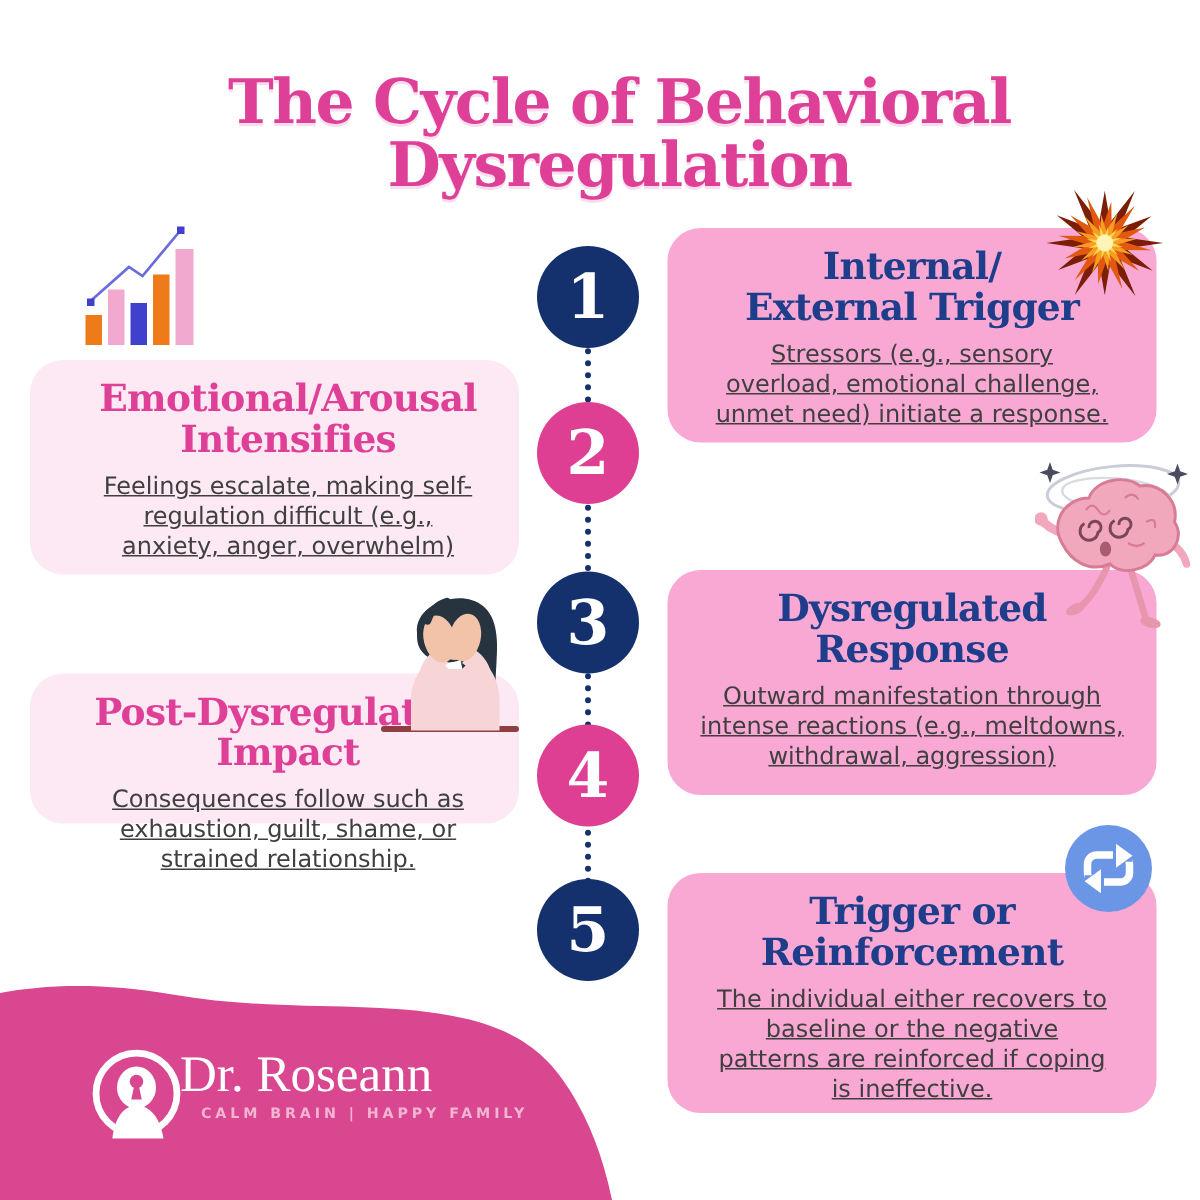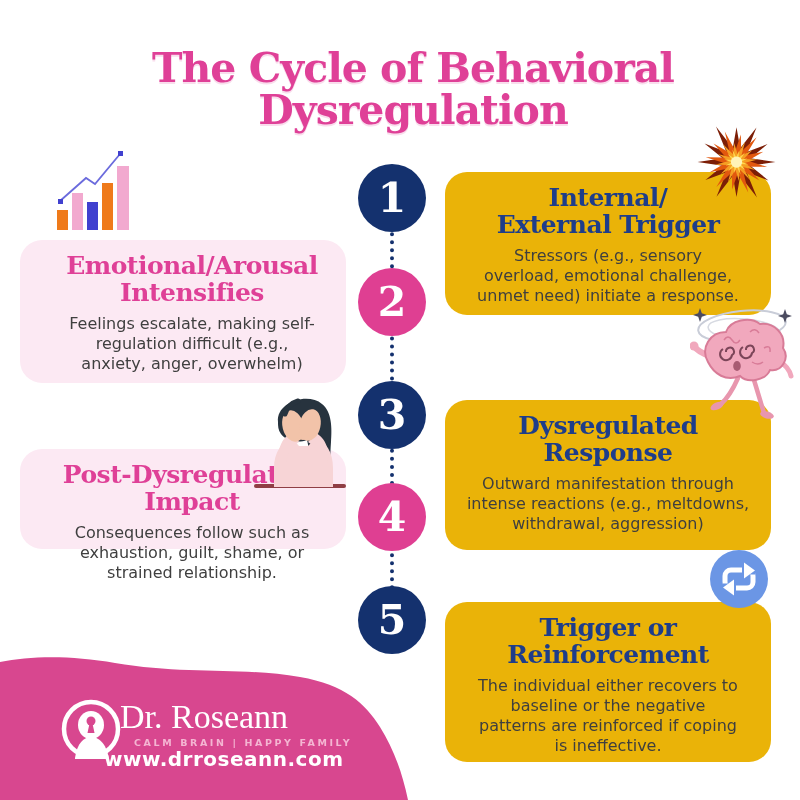--- a/index.html
+++ b/index.html
@@ -10,26 +10,26 @@
        letter-spacing:-1px;color:#df4097;white-space:pre-line;
        text-shadow:0 2px 0 rgba(223,64,151,.18);}
   .timeline-line{position:absolute;left:390px;top:176px;height:470px;width:0;
        border-left:4px dotted #14316e;z-index:1;}
   .num{position:absolute;left:358px;width:68px;height:68px;border-radius:50%;
        color:#fff;font-family:"DejaVu Serif",serif;font-weight:700;font-size:41px;
        display:flex;align-items:center;justify-content:center;z-index:2;}
   .num.navy{background:#14316e;} .num.pink{background:#df3f92;}
   .card{position:absolute;width:326px;border-radius:22px;box-sizing:border-box;
         padding:12px 10px;text-align:center;z-index:1;}
-  .card.blue{left:445px;background:#eab308;margin-top:20px;}
+  .card.blue{left:445px;background:#f9a8d4;}
   .card.pinkbg{left:20px;background:#fce9f3;padding-left:28px;}
   .card h2{margin:0 0 8px 0;font-family:"DejaVu Serif",serif;font-weight:700;
         font-size:25px;line-height:27px;white-space:pre-line;letter-spacing:-0.5px;}
   .card.blue h2{color:#1e3d8a;} .card.pinkbg h2{color:#df4097;}
-  .card p{margin:0;font-size:16px;line-height:20px;color:#3f3f3f;white-space:pre-line;}
+  .card p{margin:0;font-size:16px;line-height:20px;color:#3f3f3f;white-space:pre-line;text-decoration:underline;}
   .icon{position:absolute;z-index:3;}
   .footer-wave{position:absolute;left:0;top:655px;z-index:2;}
   .flogo{position:absolute;left:58px;top:696px;z-index:3;}
   .fbrand{position:absolute;left:120px;top:699px;z-index:3;color:#fff;
         font-family:Liberation Serif, serif;font-size:34px;line-height:36px;}
   .ftag{position:absolute;left:134px;top:737px;z-index:3;color:#f4b5d2;
         font-size:9.5px;font-weight:700;letter-spacing:2.6px;}
   .furl{position:absolute;left:104px;top:747px;z-index:3;color:#fff;
         font-size:20px;font-weight:700;letter-spacing:0.5px;}
 </style>
@@ -164,15 +164,14 @@
   <svg class="flogo" width="66" height="66" viewBox="0 0 66 66">
     <circle cx="33" cy="33" r="27" fill="none" stroke="#ffffff" stroke-width="4.5"></circle>
     <ellipse cx="33" cy="29" rx="13" ry="14" fill="#ffffff"></ellipse>
     <path d="M17,62 C19,47 26,41 33,41 C40,41 48,46 51,63 L17,63 Z" fill="#ffffff"></path>
     <circle cx="33" cy="25" r="4.5" fill="#d8478f"></circle>
     <polygon points="29.5,37 36.5,37 34.5,27.5 31.5,27.5" fill="#d8478f"></polygon>
   </svg>
 
   <div class="fbrand">Dr. Roseann</div>
   <div class="ftag">CALM BRAIN | HAPPY FAMILY</div>
-  <div class="furl">www.drroseann.com</div>
 
 </div>
 
 </body></html>

